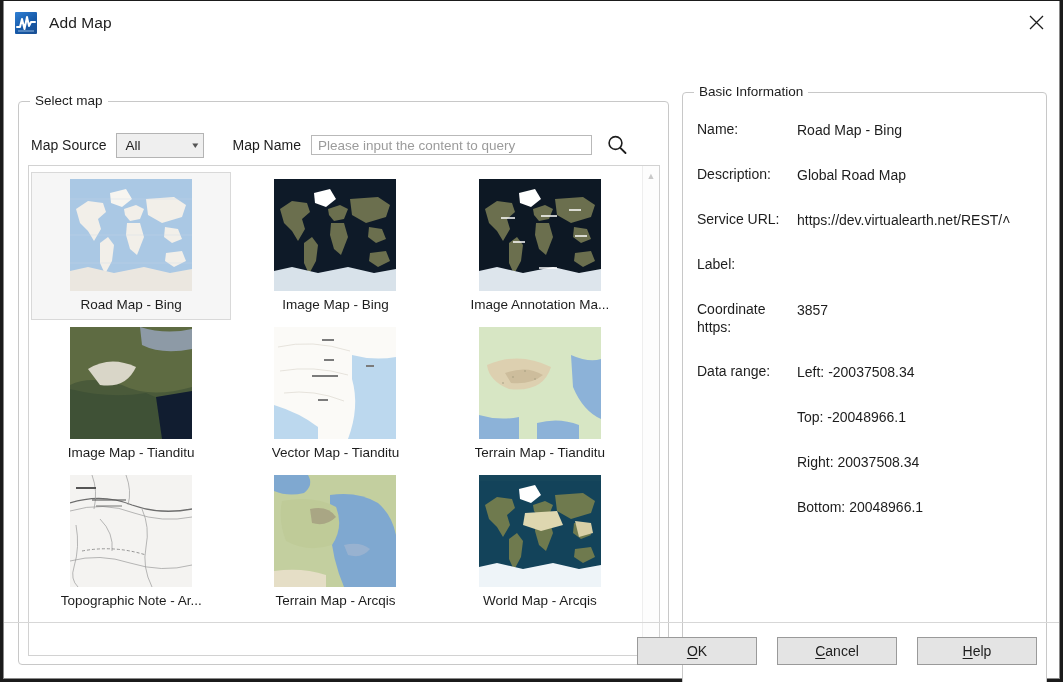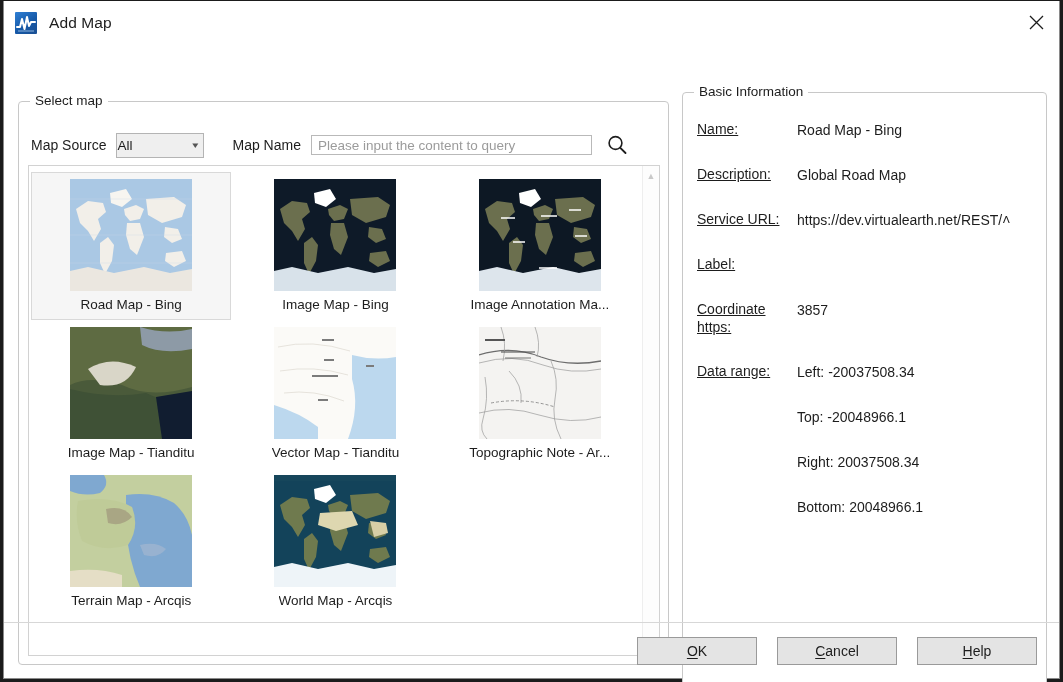--- a/index.html
+++ b/index.html
@@ -109,21 +109,21 @@
     white-space: nowrap;
   }
   .combo {
     margin-left: 10px;
     width: 88px; height: 25px;
     border: 1px solid #b4b4b4;
     background: #efefef;
     display: flex;
     align-items: center;
     justify-content: space-between;
-    padding: 0 6px 0 0;
+    padding: 0 6px 0 8px;
     font-size: 13.5px;
     color: #1d1d1d;
     cursor: pointer;
   }
   .combo .chev {
     font-size: 9px;
     color: #555;
     transform: scaleX(1.35);
     line-height: 1;
   }
@@ -229,21 +229,20 @@
     align-items: flex-start;
     margin-bottom: 26px;
     min-height: 19px;
   }
   .info-key {
     width: 100px;
     flex: 0 0 100px;
     font-size: 14px;
     color: #1d1d1d;
     line-height: 1.28;
-    text-decoration: underline;
   }
   .info-val {
     flex: 1;
     font-size: 14px;
     color: #1d1d1d;
     line-height: 1.28;
     white-space: nowrap;
     overflow: hidden;
     padding-top: 1px;
   }
@@ -413,20 +412,40 @@
         <g fill="#7b7b7b">
                     <rect x="48" y="12" width="12" height="2"></rect>
                     <rect x="50" y="32" width="10" height="2"></rect>
                     <rect x="38" y="48" width="26" height="2"></rect>
                     <rect x="44" y="72" width="10" height="2"></rect>
                     <rect x="92" y="38" width="8" height="2"></rect>
                   </g>
                 </svg>
               </div>
               <div class="map-label">Vector Map - Tianditu</div>
+            </div>
+            <div class="map-item">
+              <div class="thumb">
+                <svg viewBox="0 0 122 112" preserveAspectRatio="none">
+                  <rect width="122" height="112" fill="#d7e6c4"></rect>
+                  <rect width="122" height="112" fill="#d7e6c4"></rect>
+        <path d="M8 38 Q40 24 72 40 Q64 66 30 62 Q10 54 8 38 Z" fill="#ddd0b0"></path>
+        <path d="M26 46 Q48 38 64 48 Q52 58 32 56 Z" fill="#cdbd9c"></path>
+        <path d="M92 28 Q110 36 122 32 L122 92 Q104 84 94 60 Z" fill="#8cb2d8"></path>
+        <path d="M0 88 Q20 94 40 90 L40 112 L0 112 Z" fill="#8cb2d8"></path>
+        <path d="M58 96 Q80 90 100 98 L100 112 L58 112 Z" fill="#8cb2d8"></path>
+        <g fill="#9a9479" opacity=".5">
+                    <circle cx="34" cy="50" r="1"></circle>
+                    <circle cx="46" cy="44" r="1"></circle>
+                    <circle cx="56" cy="52" r="1"></circle>
+                    <circle cx="24" cy="56" r="1"></circle>
+                  </g>
+                </svg>
+              </div>
+              <div class="map-label">Terrain Map - Tianditu</div>
             </div>
             <div class="map-item">
               <div class="thumb">
                 <svg viewBox="0 0 122 112" preserveAspectRatio="none">
                   <rect width="122" height="112" fill="#f4f3f1"></rect>
                   <rect width="122" height="112" fill="#f4f3f1"></rect>
         <g stroke="#6d6d6d" stroke-width="1.3" fill="none">
           <path d="M0 28 Q32 18 62 30 Q90 40 122 34"></path>
         </g>
         <g stroke="#9a9a9a" stroke-width="0.7" fill="none">

